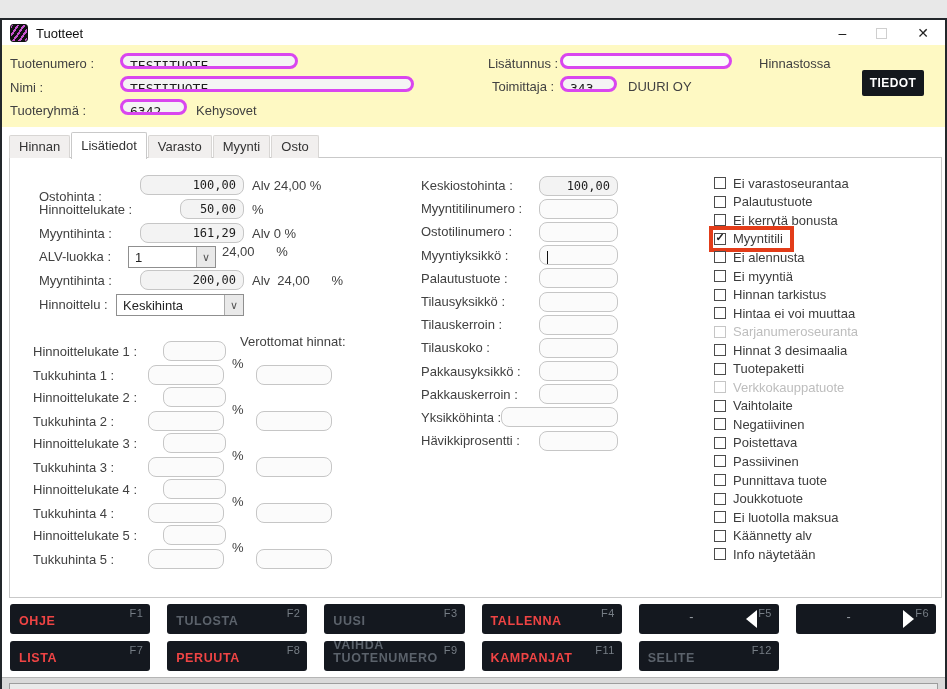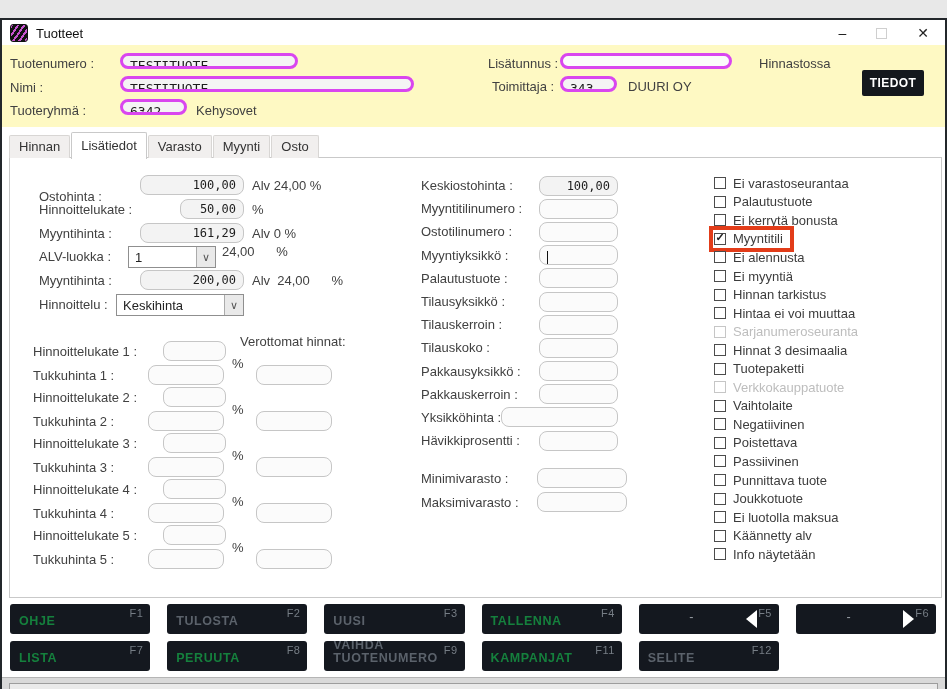--- a/index.html
+++ b/index.html
@@ -103,21 +103,21 @@
   .btn-bar {
     position:absolute; left:8px; right:9px; top:584px; height:70px;
     display:grid; grid-template-columns:repeat(6,1fr); grid-template-rows:30px 30px; gap:7px 17px;
   }
   .fbtn {
     position:relative; background:#14181f; border:none; border-radius:3px;
     display:flex; align-items:flex-end; padding:4px 8px 5px 9px; overflow:hidden;
   }
   .fbtn .btn-label {
     font-family:"Liberation Sans", sans-serif; font-size:12.5px; font-weight:700;
-    letter-spacing:.6px; color:#15803d; text-align:left; line-height:1.1;
+    letter-spacing:.6px; color:#ef4444; text-align:left; line-height:1.1;
   }
   .fbtn.disabled .btn-label { color:#5b626b; }
   .fbtn.dim .btn-label { position:absolute; left:0; right:34px; bottom:9px; text-align:center; color:#9aa0a6; font-weight:400; }
   .fbtn .fkey { position:absolute; top:3px; right:7px; font-size:11px; color:#767d85; font-weight:400; letter-spacing:.4px; }
   .tri { position:absolute; right:22px; top:50%; transform:translateY(-50%); width:0; height:0; }
   .tri-left  { border-top:9px solid transparent; border-bottom:9px solid transparent; border-right:11px solid #fff; }
   .tri-right { border-top:9px solid transparent; border-bottom:9px solid transparent; border-left:11px solid #fff; }
   
   .statusbar {
     position:absolute; left:0; right:0; bottom:0; height:28px;
@@ -346,33 +346,20 @@
         <div class="m-row">
           <span class="plabel2">Hävikkiprosentti :</span>
           <div class="mfield">
 
             <span></span>
           </div>
         </div>
 
     </div>
 
-    <div class="stock-rows">
-
-        <div class="s-row">
-          <span class="plabel2">Minimivarasto :</span>
-          <div class="mfield"><span></span></div>
-        </div>
-
-        <div class="s-row">
-          <span class="plabel2">Maksimivarasto :</span>
-          <div class="mfield"><span></span></div>
-        </div>
-
-    </div>
 
     <div class="cb-col">
 
         <div class="cb-row">
           <span class="cb-box">
             <span class="glyph">✓</span>
           </span>
           <span class="cb-label">Ei varastoseurantaa</span>
         </div>
 

